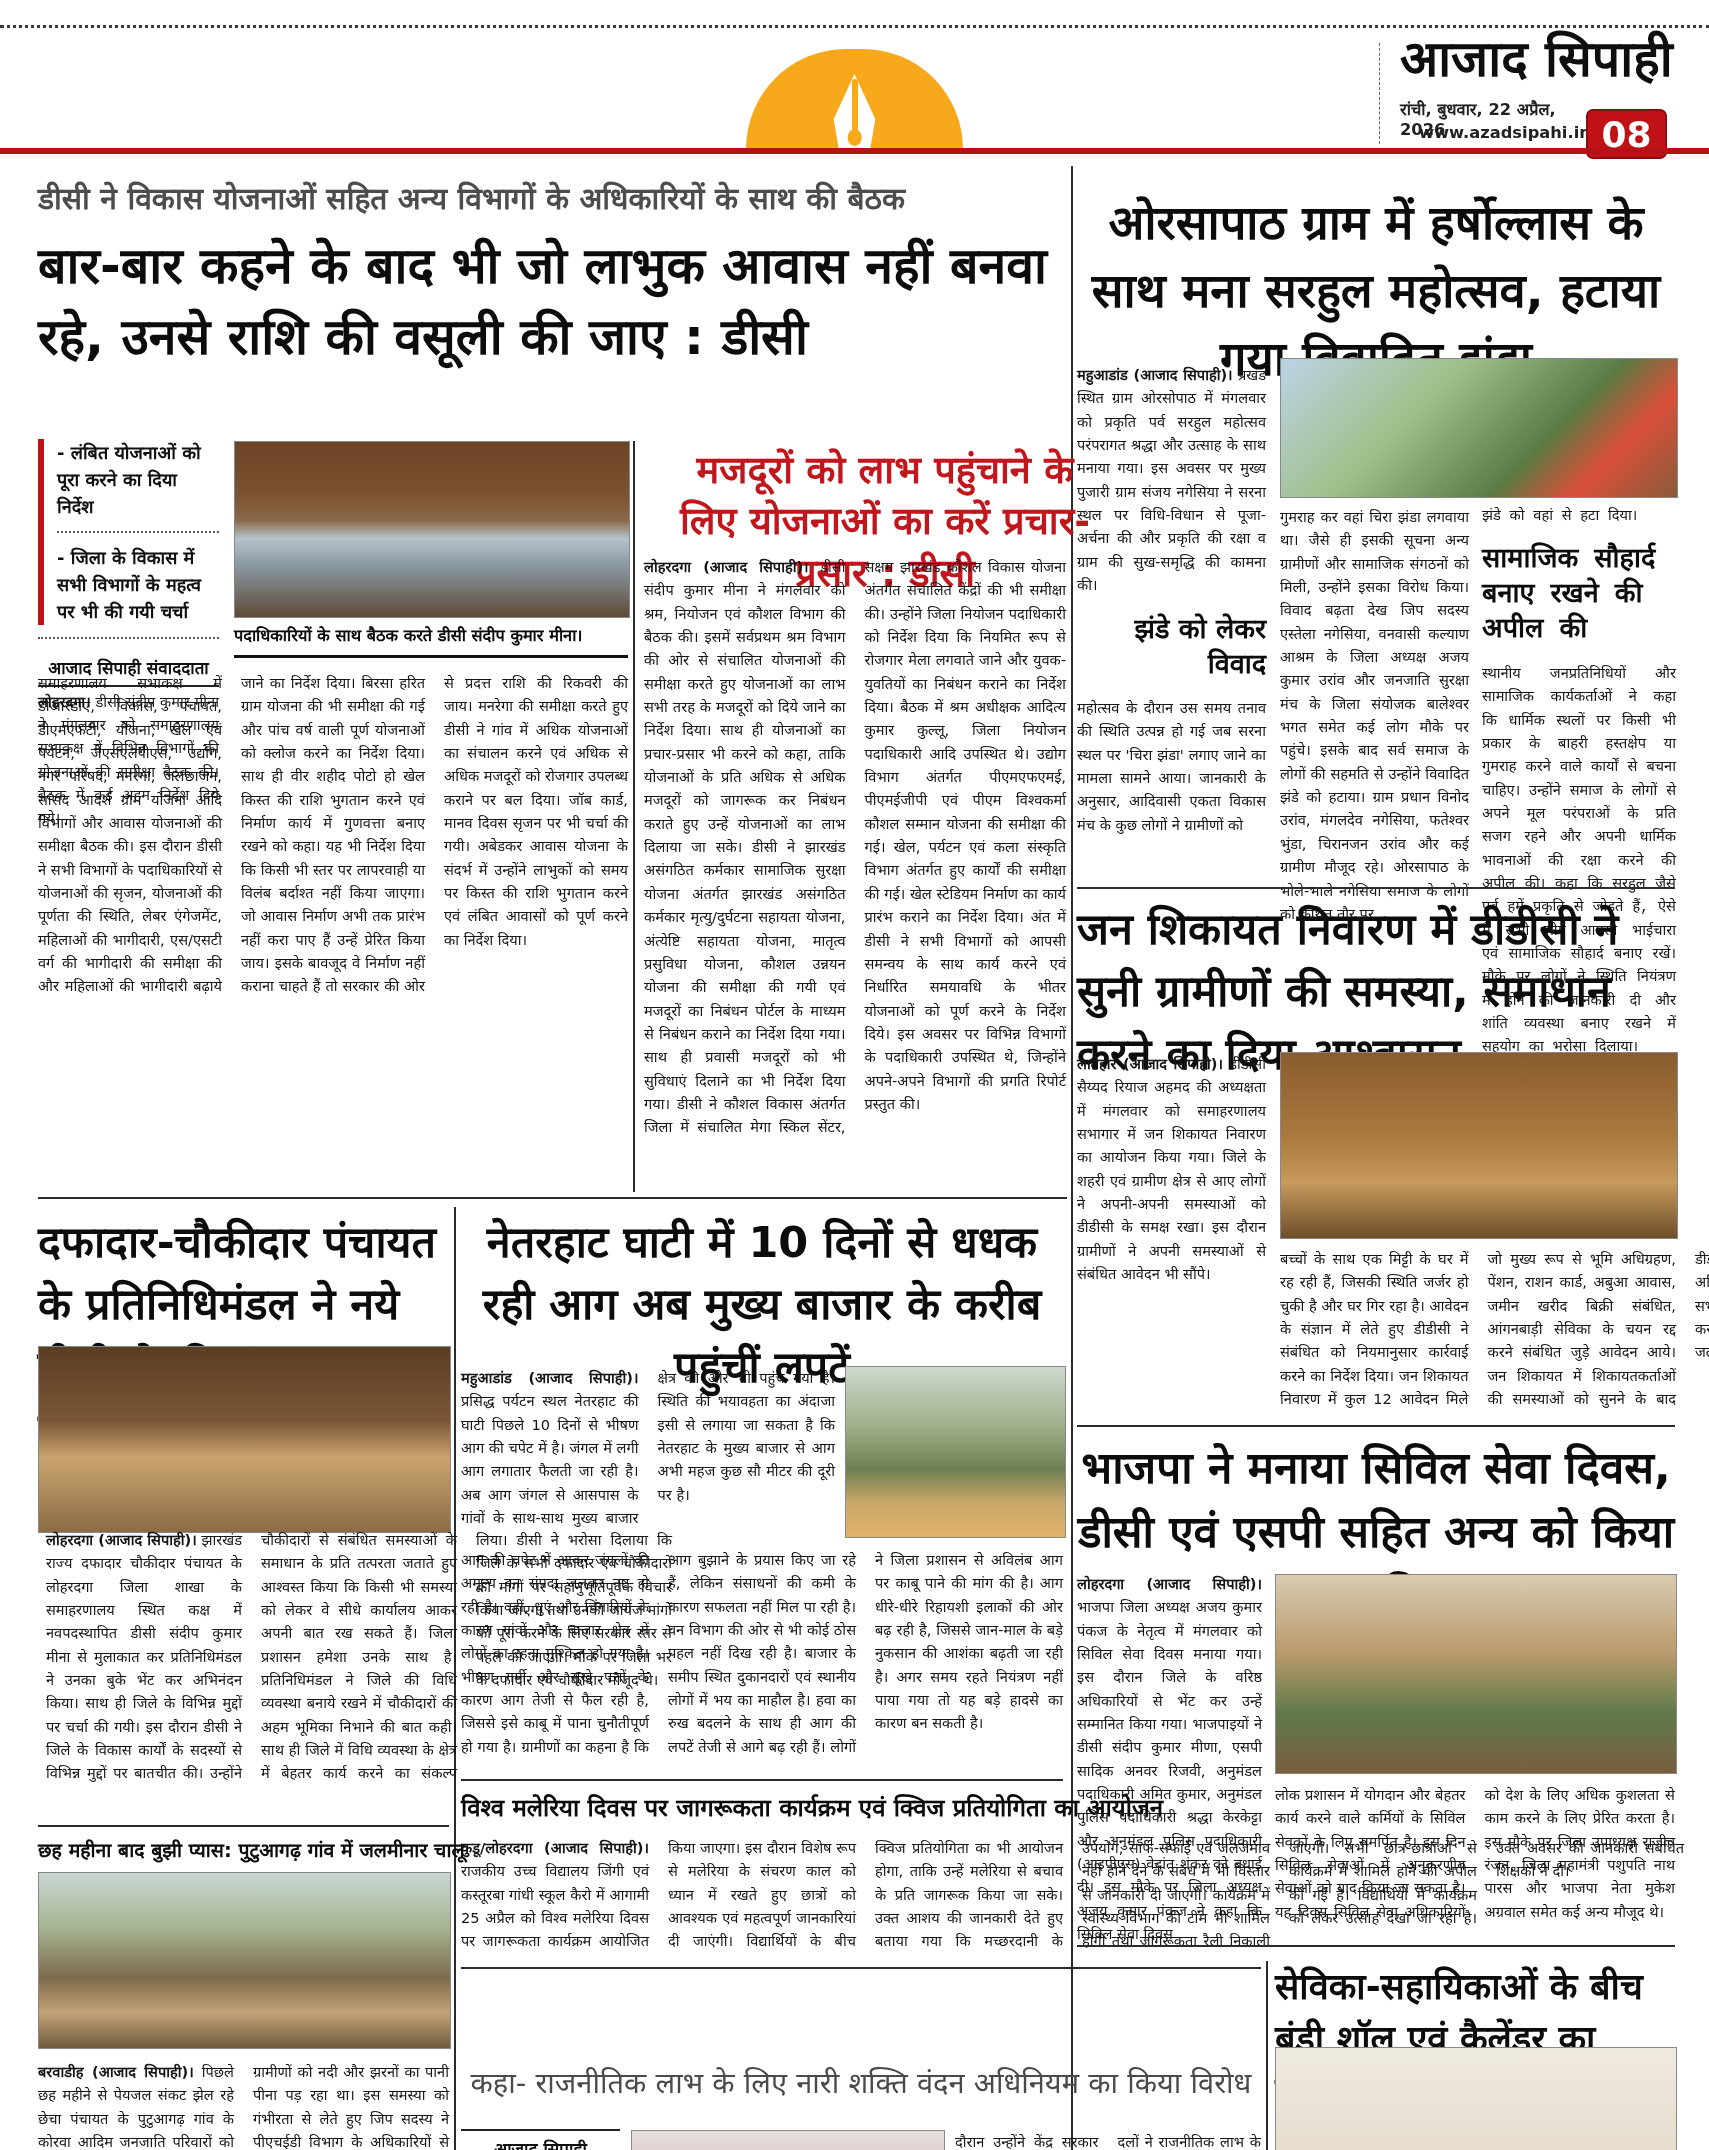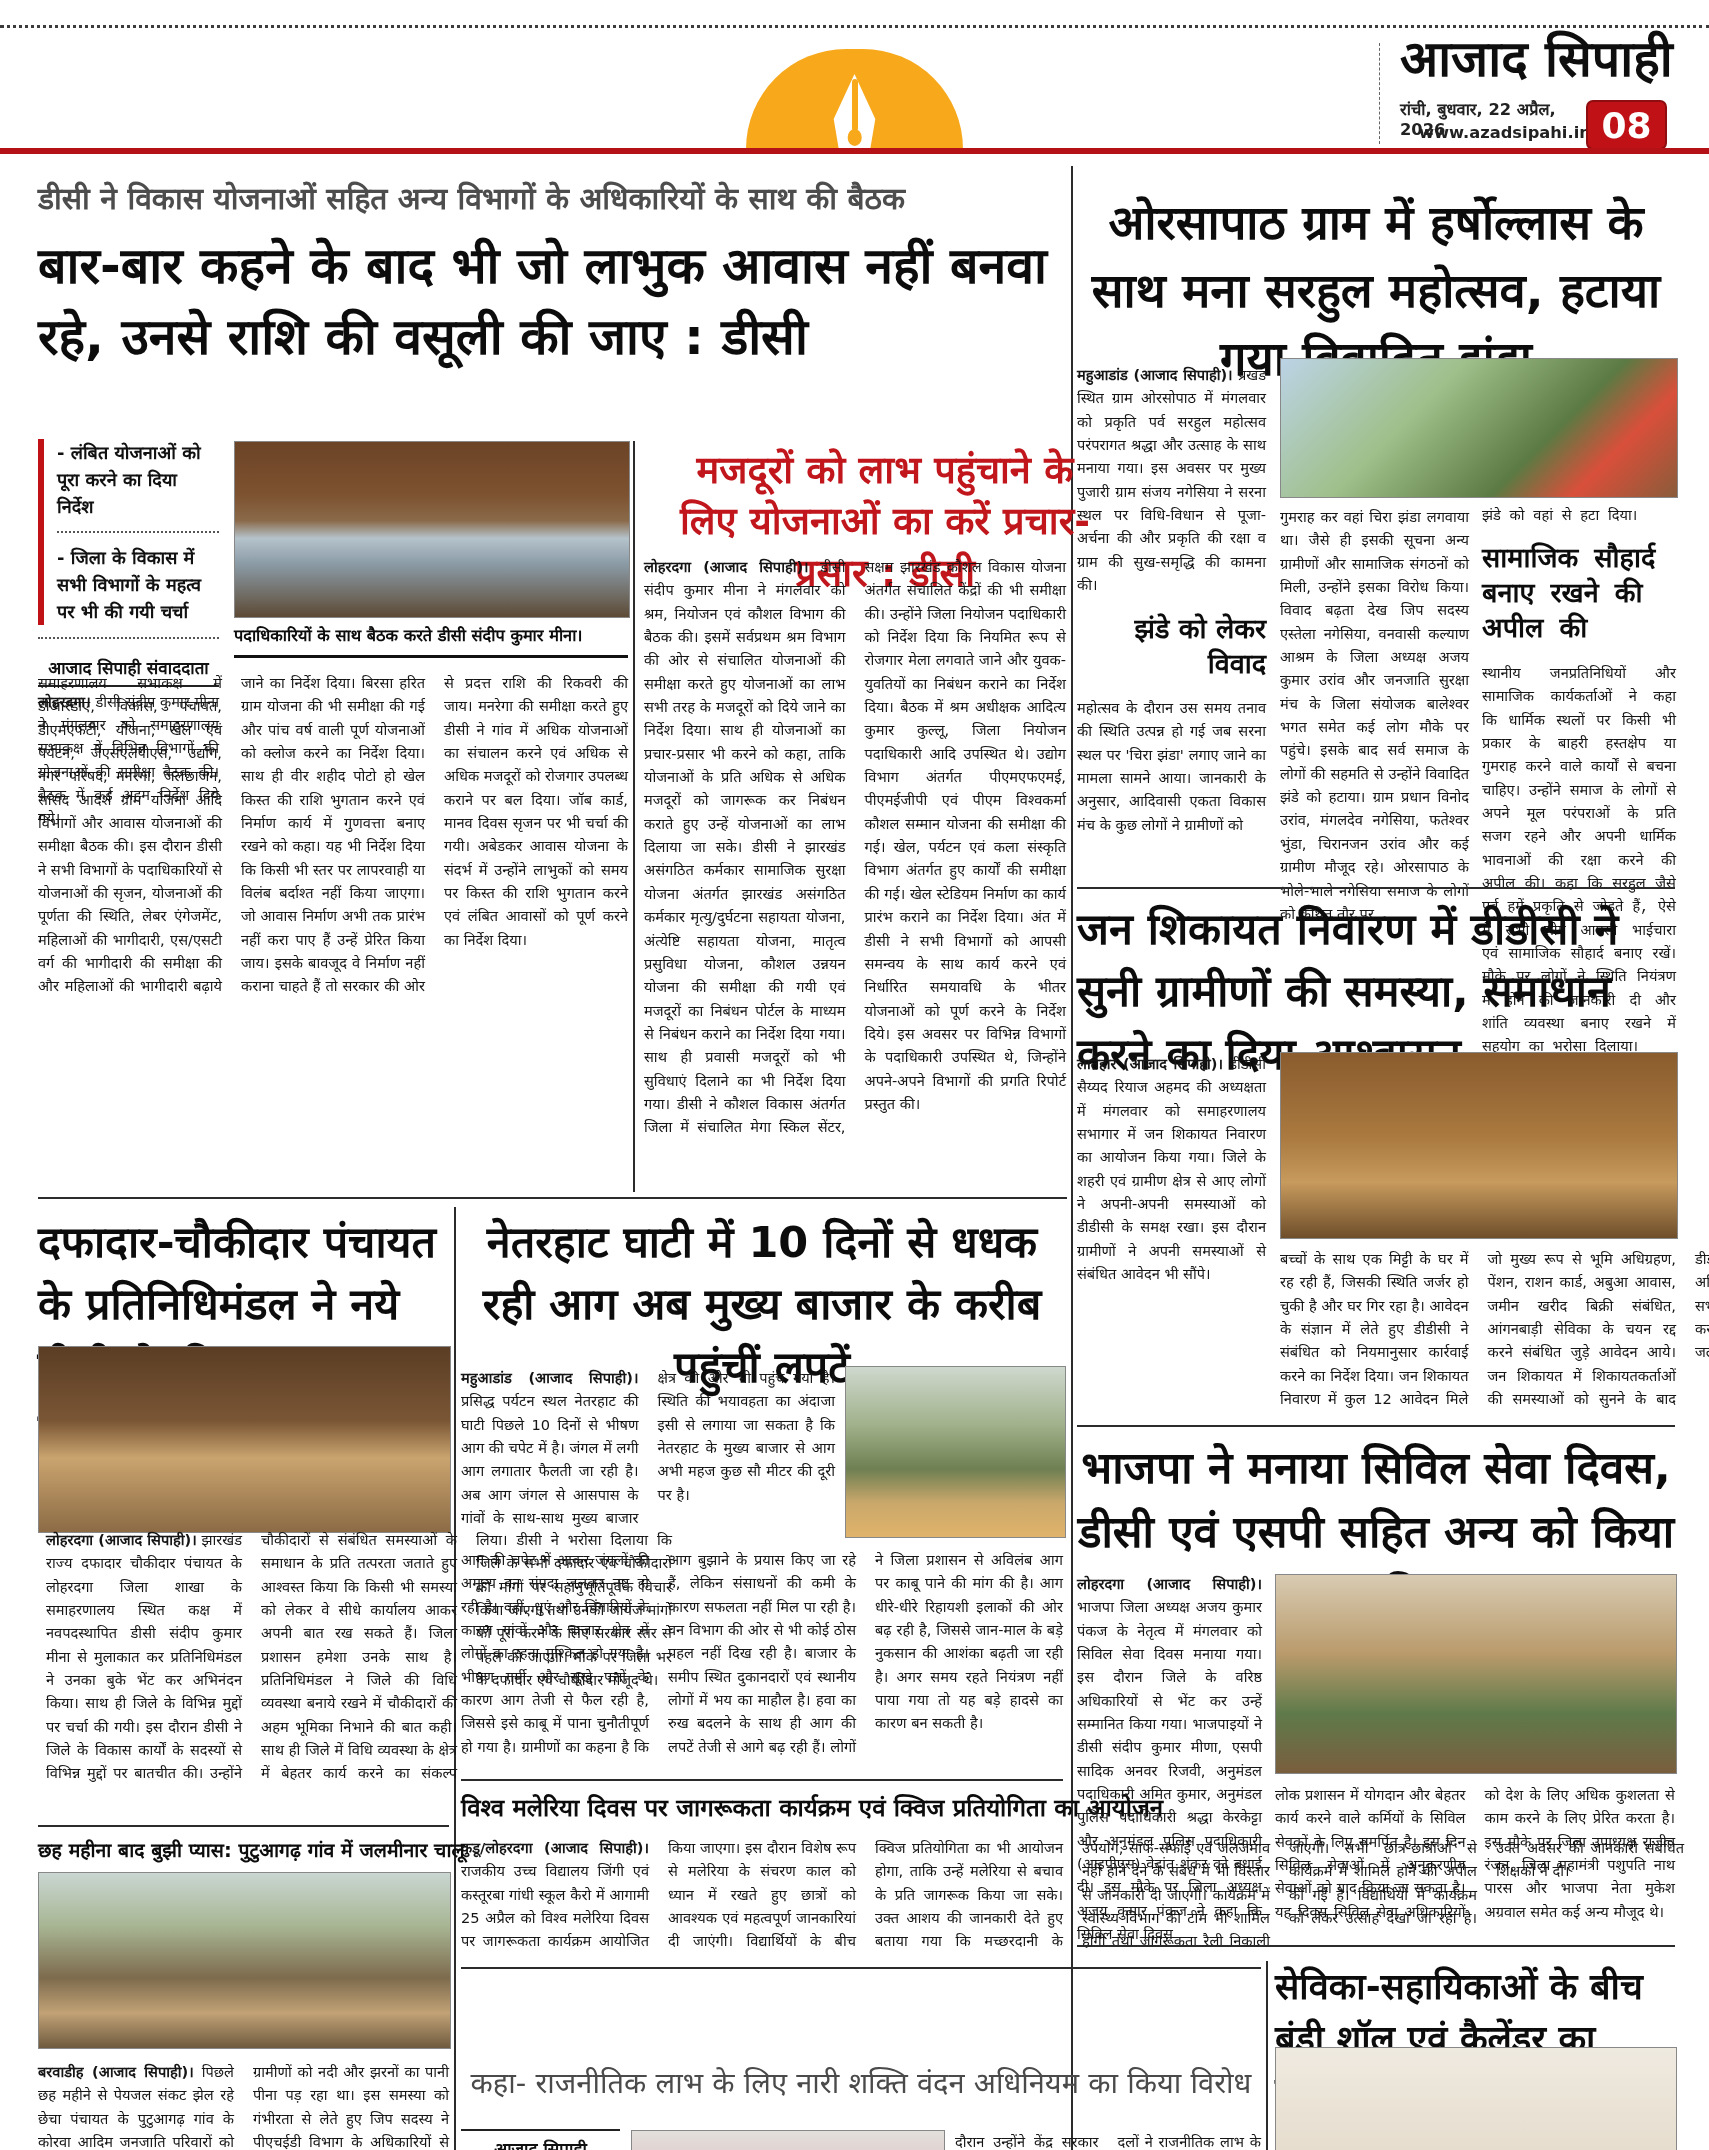--- a/index.html
+++ b/index.html
@@ -6,21 +6,21 @@
   .page{position:relative;width:1710px;height:2693px;background:#ffffff;overflow:hidden;
         font-family:"DejaVu Sans","Liberation Sans",sans-serif;color:#111;}
   .abs{position:absolute;}
   
   .top-dotted{border-top:3px dotted #3c3c3c;}
   .section-title{font-size:84px;font-weight:bold;color:#b51218;letter-spacing:0.9px;line-height:1;}
   .paper-name{font-size:50px;font-weight:bold;color:#0e0e0e;line-height:1;}
   .m-date{font-size:16.3px;font-weight:bold;color:#222;}
   .m-url{font-size:16.3px;font-weight:bold;color:#222;}
   .page-box{background:#c01216;border-radius:6.9px;color:#fff;display:flex;align-items:center;justify-content:center;
-            font-size:36px;font-weight:bold;border:2.6px solid #8d0d10;}
+            font-size:36px;font-weight:bold;border:2.6px solid #8d0d10;margin-top:9px;}
   .red-rule{background:#b51218;}
   .v-dash{border-left:1.7px dashed #666;}
   .pen-arch{background:#f7a81b;border-radius:112px 112px 0 0;}
   .pen-nib{position:absolute;left:50%;top:25px;transform:translateX(-50%);width:52px;height:82px;background:#ffffff;
            clip-path:polygon(50% 0,90% 55%,78% 100%,22% 100%,10% 55%);}
   .pen-slit{position:absolute;left:50%;top:30px;transform:translateX(-50%);width:6px;height:52px;background:#f7a81b;border-radius:3.4px;}
   .pen-dot{position:absolute;left:50%;top:80px;transform:translateX(-50%);width:14.6px;height:17px;background:#f7a81b;border-radius:50%;}
   
   .h-rule{background:#2b2b2b;height:1.7px;}
   .v-rule{background:#2b2b2b;width:1.7px;}

